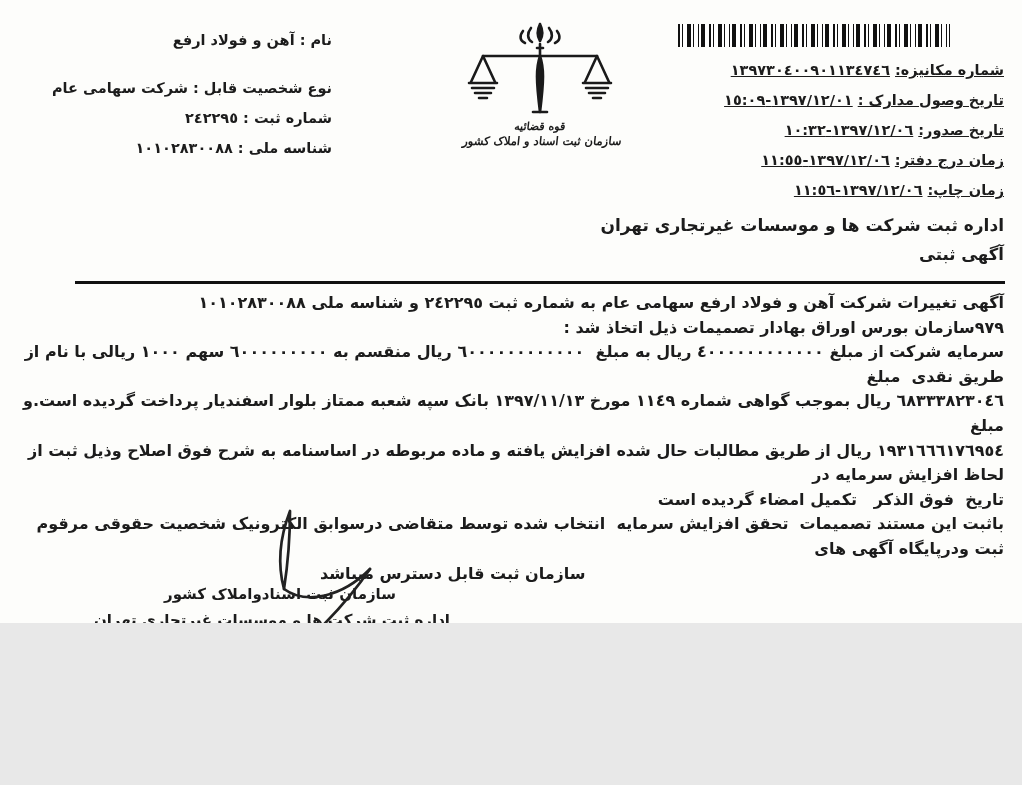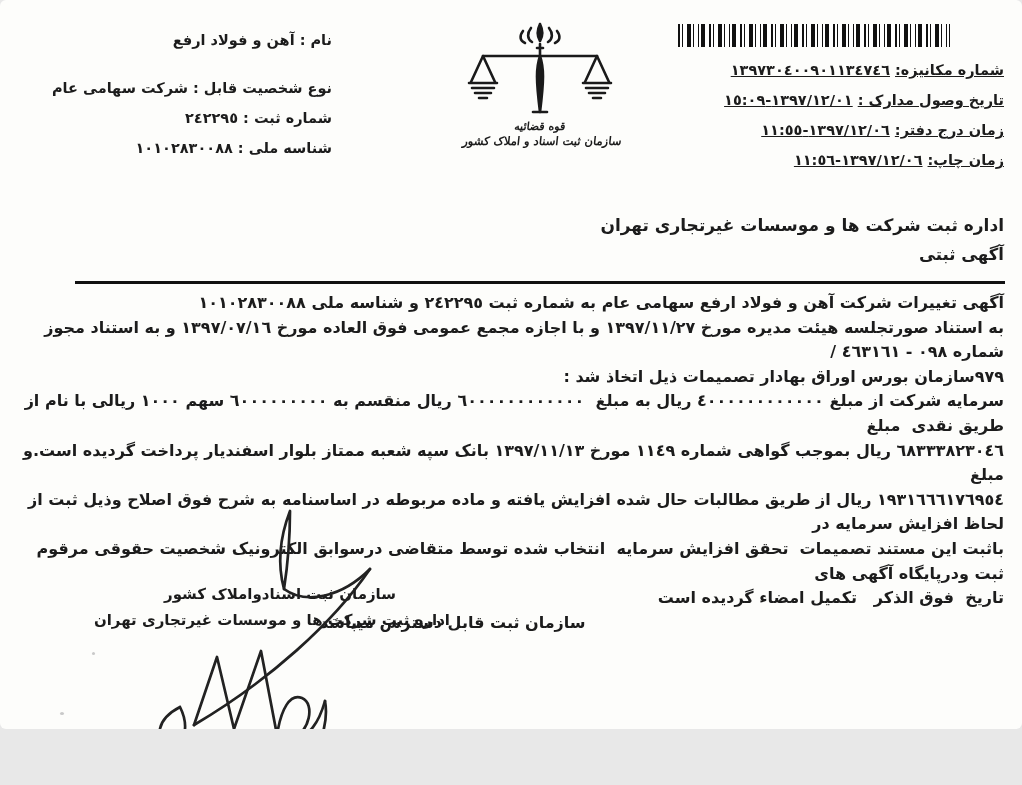--- a/index.html
+++ b/index.html
@@ -1,19 +1,19 @@
 <!DOCTYPE html>
 <html lang="fa"><head>
 <meta charset="utf-8">
 <style>
   html,body{margin:0;padding:0;background:#e8e8e8;}
   .page{
-    position:relative;width:1022px;height:729px;margin:0 auto;
+    position:relative;width:1022px;height:623px;margin:0 auto;
     background:#fdfdfb;overflow:hidden;
-    font-family:"DejaVu Sans",sans-serif;color:#1c1c1c;border-radius:6px;
+    font-family:"DejaVu Sans",sans-serif;color:#1c1c1c;
   }
   
   .company-block{position:absolute;top:30px;right:690px;width:320px;direction:rtl;text-align:right;}
   .company-row{font-size:14.5px;font-weight:700;line-height:20px;white-space:nowrap;}
   .company-row.r0{margin-bottom:28px;}
   .company-row.r1,.company-row.r2{margin-bottom:10px;}
   .company-row .val{margin-right:5px;}
   
   .emblem{position:absolute;top:20px;left:455px;width:170px;height:145px;text-align:center;}
   .emblem svg{display:block;margin:0 auto;}
@@ -84,37 +84,37 @@
     <div class="emblem-caption">
       <div class="cap1">قوه قضائیه</div>
       <div class="cap2">سازمان ثبت اسناد و املاک کشور</div>
     </div>
   </div>
 
   <div class="meta-block">
     <div class="barcode"></div>
     <div class="meta-row"><span class="lbl">شماره مکانیزه:</span><span class="val" dir="ltr">١٣٩٧٣٠٤٠٠٩٠١١٣٤٧٤٦</span></div>
     <div class="meta-row"><span class="lbl">تاریخ وصول مدارک :</span><span class="val" dir="ltr">١٣٩٧/١٢/٠١-١٥:٠٩</span></div>
+    <div class="meta-row"><span class="lbl">تاریخ صدور:</span><span class="val" dir="ltr">١٣٩٧/١٢/٠٦-١٠:٣٢</span></div>
     <div class="meta-row"><span class="lbl">زمان درج دفتر:</span><span class="val" dir="ltr">١٣٩٧/١٢/٠٦-١١:٥٥</span></div>
     <div class="meta-row"><span class="lbl">زمان چاپ:</span><span class="val" dir="ltr">١٣٩٧/١٢/٠٦-١١:٥٦</span></div>
   </div>
 
   <div class="office-heading">اداره ثبت شرکت ها و موسسات غیرتجاری تهران</div>
   <div class="notice-heading">آگهی ثبتی</div>
   <div class="rule"></div>
 
   <div class="body-text">
     <div class="bline">آگهی تغییرات شرکت آهن و فولاد ارفع سهامی عام به شماره ثبت ٢٤٢٢٩٥ و شناسه ملی ١٠١٠٢٨٣٠٠٨٨</div>
-    <div class="bline">به استناد صورتجلسه هیئت مدیره مورخ ١٣٩٧/١١/٢٧ و با اجازه مجمع عمومی فوق العاده مورخ ١٣٩٧/٠٧/١٦ و به استناد مجوز شماره ٠٩٨ - ٤٦٣١٦١ /</div>
     <div class="bline">٩٧٩سازمان بورس اوراق بهادار تصمیمات ذیل اتخاذ شد :</div>
     <div class="bline">سرمایه شرکت از مبلغ ٤٠٠٠٠٠٠٠٠٠٠٠٠ ریال به مبلغ  ٦٠٠٠٠٠٠٠٠٠٠٠٠ ریال منقسم به ٦٠٠٠٠٠٠٠٠٠ سهم ١٠٠٠ ریالی با نام از طریق نقدی  مبلغ</div>
     <div class="bline">٦٨٣٣٣٨٢٣٠٤٦ ریال بموجب گواهی شماره ١١٤٩ مورخ ١٣٩٧/١١/١٣ بانک سپه شعبه ممتاز بلوار اسفندیار پرداخت گردیده است.و مبلغ</div>
     <div class="bline">١٩٣١٦٦٦١٧٦٩٥٤ ریال از طریق مطالبات حال شده افزایش یافته و ماده مربوطه در اساسنامه به شرح فوق اصلاح وذیل ثبت از لحاظ افزایش سرمایه در</div>
+    <div class="bline">تاریخ  فوق الذکر   تکمیل امضاء گردیده است</div>
     <div class="bline">باثبت این مستند تصمیمات  تحقق افزایش سرمایه  انتخاب شده توسط متقاضی درسوابق الکترونیک شخصیت حقوقی مرقوم ثبت ودرپایگاه آگهی های</div>
-    <div class="bline">تاریخ  فوق الذکر   تکمیل امضاء گردیده است</div>
     <div class="bline last">سازمان ثبت قابل دسترس میباشد</div>
   </div>
 
   <div class="sig-block">
     <div class="sig-line">سازمان ثبت اسنادواملاک کشور</div>
     <div class="sig-line">اداره ثبت شرکت ها و موسسات غیرتجاری تهران</div>
   </div>
 
   <svg class="sig-svg" viewBox="0 0 320 270">
     <g fill="none" stroke="#222" stroke-width="2.7" stroke-linecap="round" stroke-linejoin="round">

